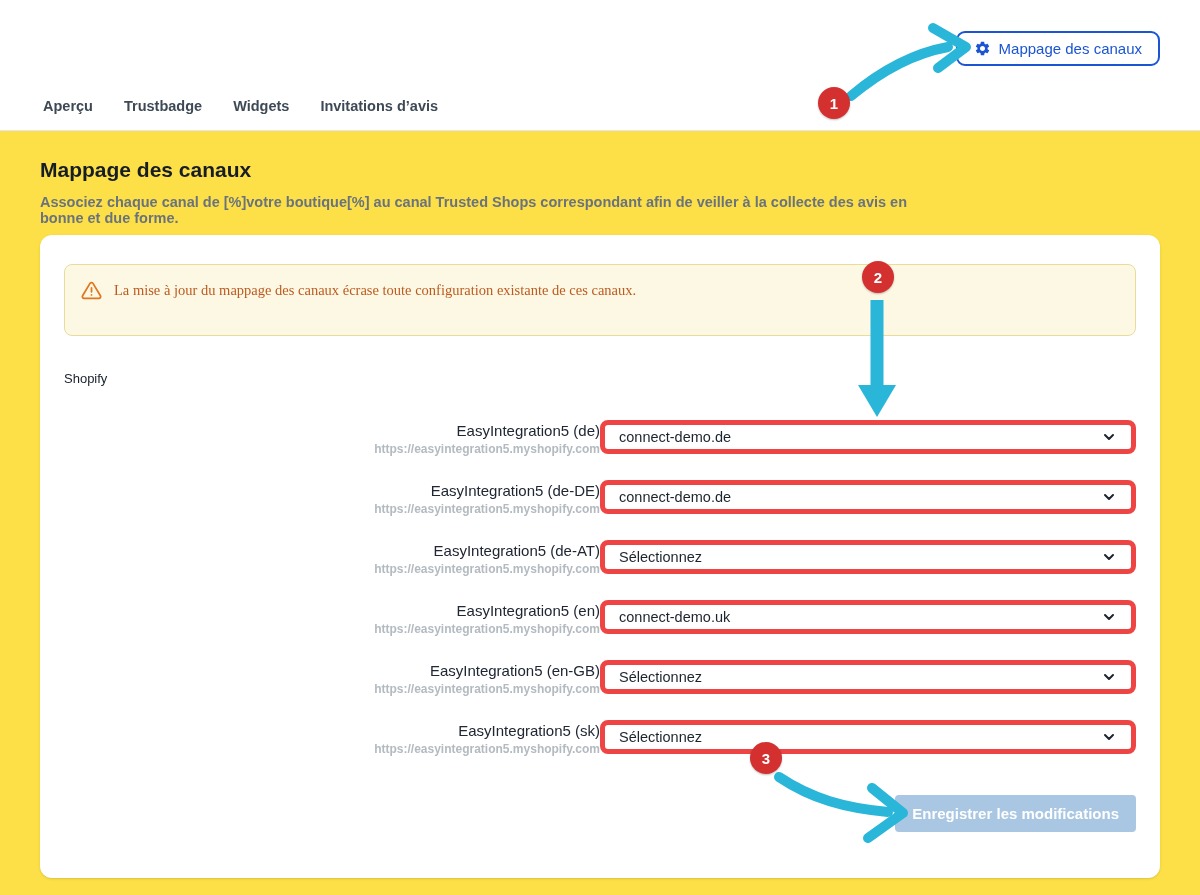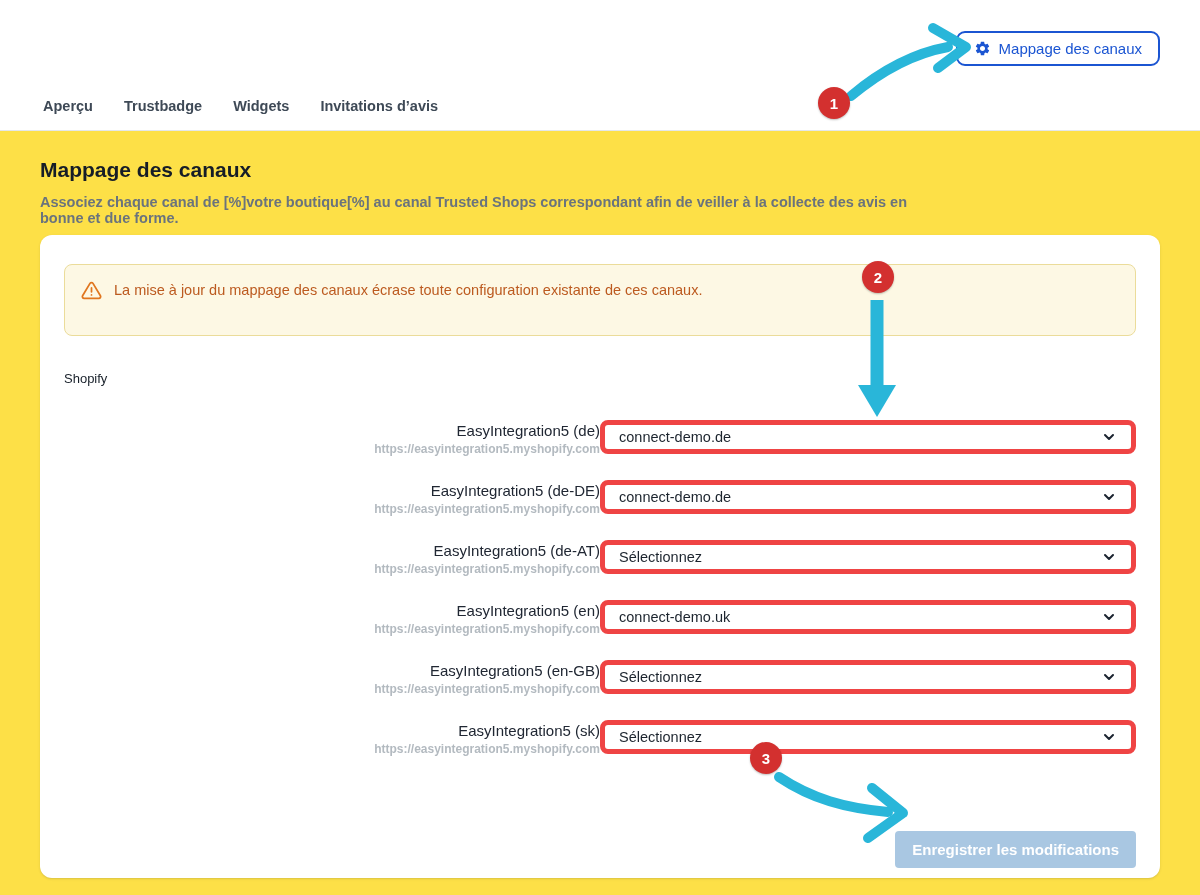--- a/index.html
+++ b/index.html
@@ -52,21 +52,21 @@
   }
 
   
   .warning {
     position: absolute; left: 24px; right: 24px; top: 29px; height: 72px;
     background: #fdf8e4; border: 1px solid #ebdc9a; border-radius: 8px;
     display: flex; align-items: flex-start; padding: 14px 16px; gap: 12px;
   }
   .warning-icon { flex: 0 0 auto; margin-top: 1px; }
   .warning-title { font-size: 14.5px; font-weight: 700; color: #93301f; line-height: 20px; }
-  .warning-desc  { font-size: 14.5px; font-weight: 400; color: #bc5a1f; line-height: 22px; }
+  .warning-desc  { font-size: 14.5px; font-weight: 400; color: #bc5a1f; line-height: 22px; font-family: Liberation Serif, serif; }
 
   
   .cols {
     position: absolute; left: 24px; right: 24px; top: 136px;
     display: flex;
   }
   .col-label { font-size: 13px; font-weight: 400; color: #18202a; }
   .col-left  { flex: 0 0 536px; }
   .col-right { flex: 1; }
 
@@ -83,21 +83,21 @@
     padding: 0 14px; cursor: pointer;
   }
   .dropdown-value { font-size: 14.5px; color: #1c242e; }
   .dropdown svg { display: block; flex: 0 0 auto; }
 
   
   .save-row { position: absolute; right: 24px; top: 560px; }
   .save-btn {
     height: 37px; padding: 0 17px; border: none; border-radius: 4px;
     background: #a9c7e2; color: #ffffff; font-size: 15px; font-weight: 700;
-    font-family: "Liberation Sans", sans-serif; cursor: pointer; margin-top: 36px;
+    font-family: "Liberation Sans", sans-serif; cursor: pointer;
   }
 
   
   .overlay {
     position: absolute; inset: 0; pointer-events: none; z-index: 50;
   }
   .step-badge {
     position: absolute; width: 32px; height: 32px; border-radius: 50%;
     background: #d3302f; color: #ffffff; font-size: 15px; font-weight: 700;
     display: flex; align-items: center; justify-content: center;

